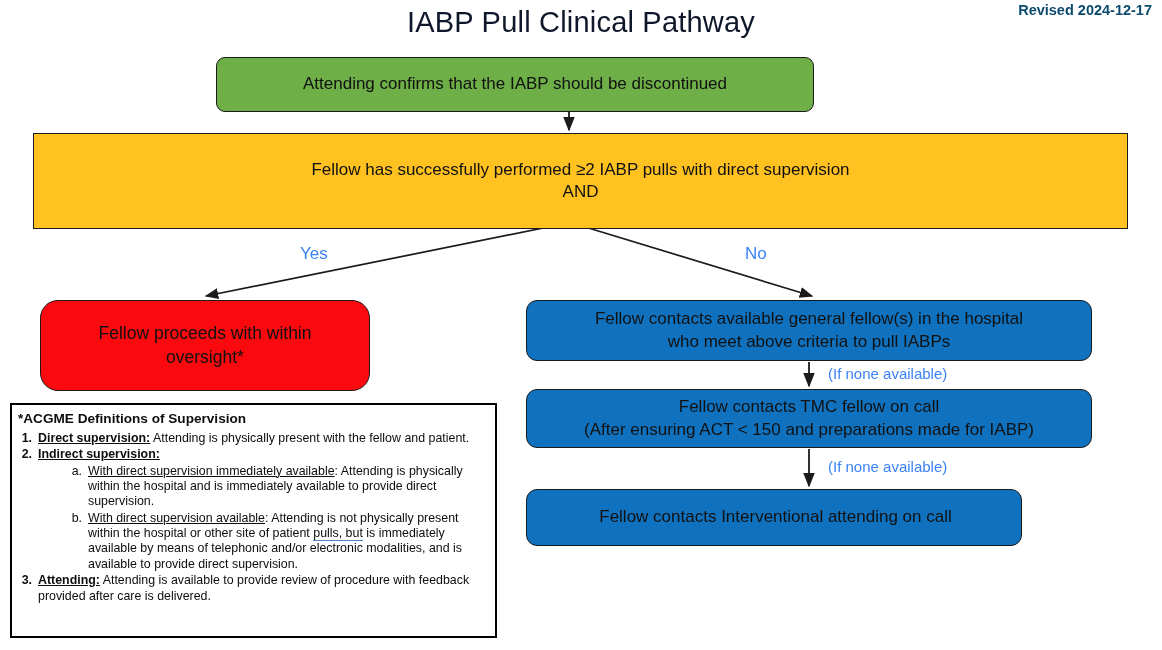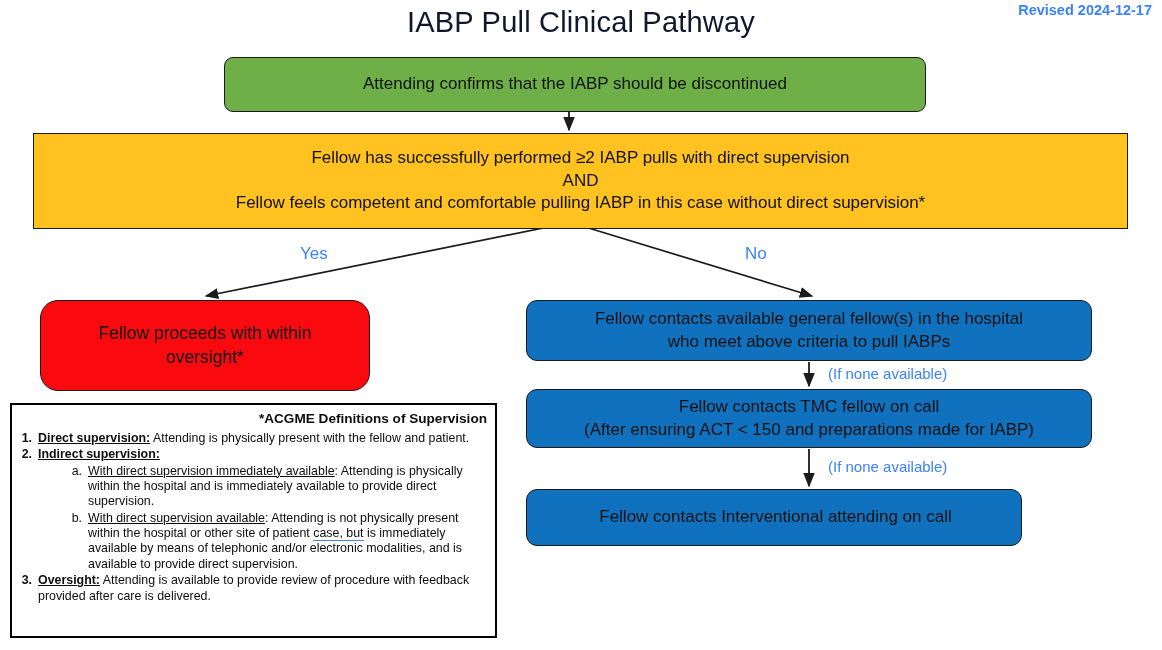--- a/index.html
+++ b/index.html
@@ -32,42 +32,42 @@
     text-align: center;
     font-size: 29px;
     font-weight: 400;
     color: #0f172a;
     letter-spacing: 0.2px;
   }
   #revised-date {
     right: 10px; top: 2px;
     font-size: 14.5px;
     font-weight: 600;
-    color: #3b82f6;
+    color: #0c4a6e;
   }
 
   
   .node {
     box-sizing: border-box;
     display: flex;
     align-items: center;
     justify-content: center;
     text-align: center;
     border: 1.6px solid #1b1b1b;
     font-size: 17px;
     line-height: 1.32;
     color: #111111;
     padding: 4px 10px;
   }
   .node .lines { width: 100%; }
   .node .line { display: block; white-space: nowrap; }
 
   #node-green {
-    left: 224px; top: 57px;
-    width: 702px; height: 55px;
+    left: 216px; top: 57px;
+    width: 598px; height: 55px;
     background: #6EAF48;
     border-radius: 9px;
   }
   #node-yellow {
     left: 33px; top: 133px;
     width: 1095px; height: 96px;
     background: #FFC220;
     border-radius: 0;
     font-size: 17px;
   }
@@ -111,21 +111,21 @@
     width: 487px; height: 235px;
     box-sizing: border-box;
     border: 2.4px solid #000000;
     background: #ffffff;
     padding: 4px 8px 4px 6px;
     font-size: 12.4px;
     line-height: 1.24;
     color: #0d0d0d;
   }
   #legend-title {
-    text-align: right;
+    text-align: left;
     font-weight: bold;
     font-size: 13.6px;
     margin: 2px 0 3px 0;
   }
   .lg-item {
     display: flex;
     align-items: flex-start;
     margin-bottom: 1px;
   }
   .lg-marker {
@@ -185,21 +185,20 @@
   <div class="abs node" id="node-green">
     <span class="lines">
       <span class="line">Attending confirms that the IABP should be discontinued</span>
     </span>
   </div>
 
   <div class="abs node" id="node-yellow">
     <span class="lines">
       <span class="line">Fellow has successfully performed ≥2 IABP pulls with direct supervision</span>
       <span class="line">AND</span>
-      <span class="line">Fellow feels competent and comfortable pulling IABP in this case without direct supervision*</span>
     </span>
   </div>
 
   <div class="abs edge-label" id="label-yes">Yes</div>
   <div class="abs edge-label" id="label-no">No</div>
 
   <div class="abs node" id="node-red">
     <span class="lines">
       <span class="line">Fellow proceeds with within</span>
       <span class="line">oversight*</span>
@@ -243,22 +242,22 @@
       <span class="lg-body"><span class="lg-term">Indirect supervision:</span></span>
     </div>
 
     <div class="lg-item lg-sub">
       <span class="lg-marker">a.</span>
       <span class="lg-body"><span class="lg-term-normal">With direct supervision immediately available</span><span>: Attending is physically within the hospital and is immediately available to provide direct supervision.</span></span>
     </div>
 
     <div class="lg-item lg-sub">
       <span class="lg-marker">b.</span>
-      <span class="lg-body"><span class="lg-term-normal">With direct supervision available</span><span>: Attending is not physically present within the hospital or other site of patient </span><span class="grammar">case, but</span><span> is immediately available by means of telephonic and/or electronic modalities, and is available to provide direct supervision.</span></span>
+      <span class="lg-body"><span class="lg-term-normal">With direct supervision available</span><span>: Attending is not physically present within the hospital or other site of patient </span><span class="grammar">pulls, but</span><span> is immediately available by means of telephonic and/or electronic modalities, and is available to provide direct supervision.</span></span>
     </div>
 
     <div class="lg-item">
       <span class="lg-marker">3.</span>
-      <span class="lg-body"><span class="lg-term">Oversight:</span><span> Attending is available to provide review of procedure with feedback provided after care is delivered.</span></span>
+      <span class="lg-body"><span class="lg-term">Attending:</span><span> Attending is available to provide review of procedure with feedback provided after care is delivered.</span></span>
     </div>
   </div>
 
 </div>
 
 </body></html>

